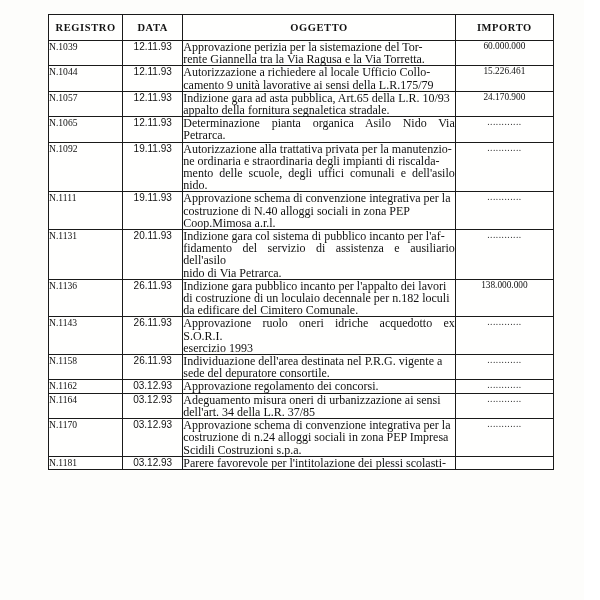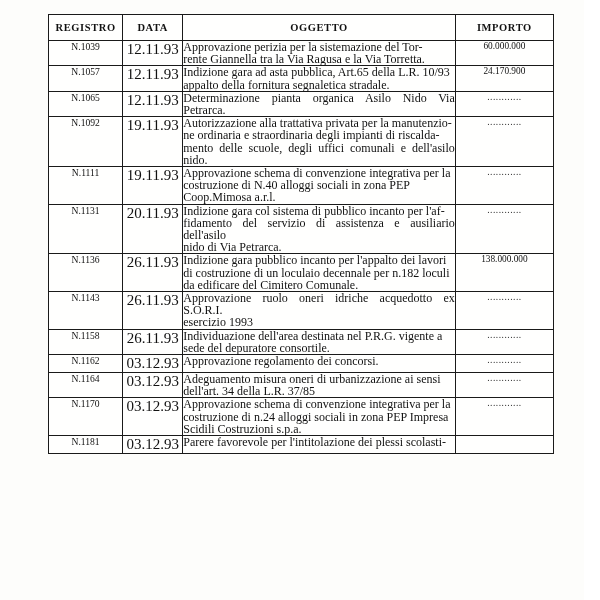--- a/index.html
+++ b/index.html
@@ -47,30 +47,30 @@
     padding: 7px 2px 7px 2px;
     vertical-align: middle;
     font-family: "Liberation Serif", serif;
   }
   col.c-reg { width: 74px; }
   col.c-data { width: 60px; }
   col.c-ogg { width: 272px; }
   col.c-imp { width: 98px; }
 
   td.reg-cell {
-    text-align: center;
+    text-align: left;
     font-size: 9.6px;
     padding-top: 9px;
     font-family: "Liberation Serif", serif;
   }
   td.data-cell {
     text-align: center;
-    font-size: 15px;
+    font-size: 10px;
     padding-top: 9px;
-    font-family: Liberation Serif, serif;
+    font-family: Liberation Sans, sans-serif;
   }
   td.ogg-cell {
     text-align: left;
     font-size: 12px;
     line-height: 12.2px;
     padding: 6px 6px 5px 7px;
     font-family: "Liberation Serif", serif;
     text-align: justify;
   }
   td.imp-cell {
@@ -116,20 +116,29 @@
           <tr>
             <td class="reg-cell">N.1039</td>
             <td class="data-cell">12.11.93</td>
             <td class="ogg-cell">
               <span class="ogg-line">Approvazione perizia per la sistemazione del Tor-</span>
               <span class="ogg-line">rente Giannella tra la  Via Ragusa e la Via Torretta.</span>
             </td>
             <td class="imp-cell"><span>60.000.000</span></td>
           </tr>
           <tr>
+            <td class="reg-cell">N.1044</td>
+            <td class="data-cell">12.11.93</td>
+            <td class="ogg-cell">
+              <span class="ogg-line">Autorizzazione a richiedere al locale Ufficio Collo-</span>
+              <span class="ogg-line">camento 9 unità lavorative ai sensi della L.R.175/79</span>
+            </td>
+            <td class="imp-cell"><span>15.226.461</span></td>
+          </tr>
+          <tr>
             <td class="reg-cell">N.1057</td>
             <td class="data-cell">12.11.93</td>
             <td class="ogg-cell">
               <span class="ogg-line">Indizione gara ad asta pubblica, Art.65 della L.R. 10/93</span>
               <span class="ogg-line">appalto della fornitura segnaletica stradale.</span>
             </td>
             <td class="imp-cell"><span>24.170.900</span></td>
           </tr>
           <tr>
             <td class="reg-cell">N.1065</td>

